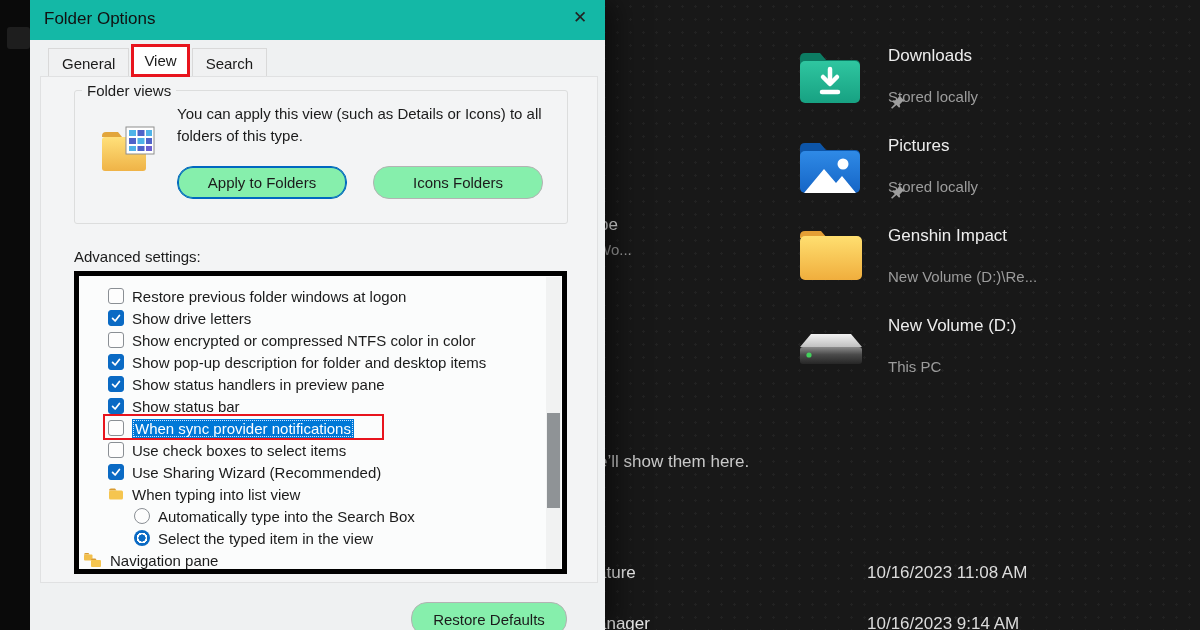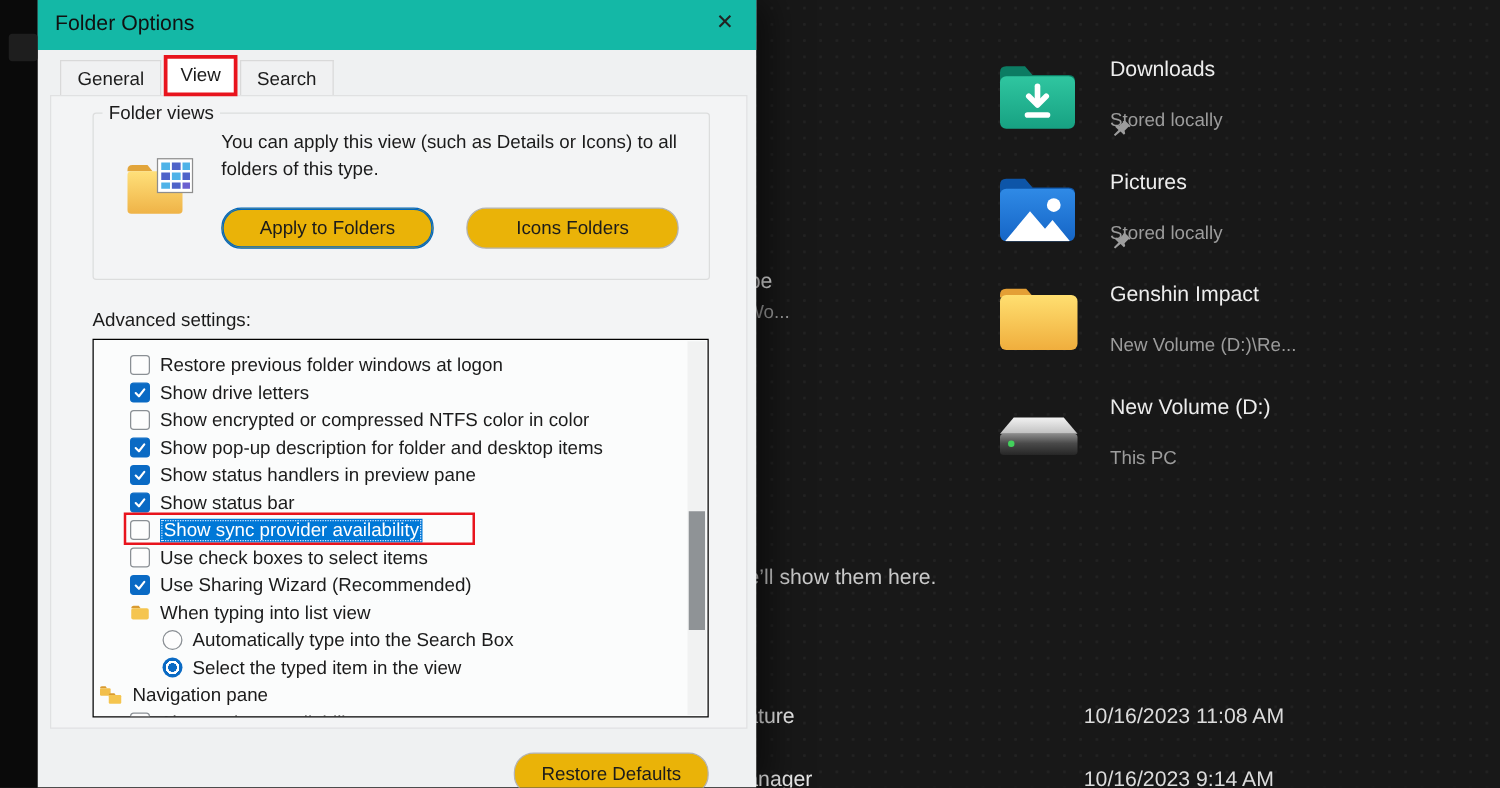--- a/index.html
+++ b/index.html
@@ -43,28 +43,28 @@
   .tab.active { height:33px; background:#ffffff; border:3px solid #e8141d; margin:0 2px; padding:0 10px; z-index:2; }
 
   .tab-panel { position:absolute; left:10px; top:76px; width:558px; height:507px;
     background:#f3f4f5; border:1px solid #e0e1e2; }
 
   .fieldset { position:absolute; left:44px; top:90px; width:494px; height:134px;
     border:1px solid #dcdddd; border-radius:3px; }
   .legend { position:absolute; left:52px; top:82px; background:#f3f4f5; padding:0 5px; font-size:15px; }
   .fv-icon { position:absolute; left:70px; top:124px; }
   .fv-desc { position:absolute; left:147px; top:103px; width:382px; font-size:15px; line-height:22px; }
-  .btn { position:absolute; height:33px; width:170px; background:#eab308; border:1px solid #b3b3b3;
+  .btn { position:absolute; height:33px; width:170px; background:#86efac; border:1px solid #b3b3b3;
     border-radius:16px; font-size:15px; display:flex; align-items:center; justify-content:center; cursor:pointer; }
   .btn-apply { left:147px; top:166px; border:1px solid #0067c0; box-shadow:0 0 0 1px #0067c0 inset; }
   .btn-reset { left:343px; top:166px; }
   .btn-restore { left:381px; top:602px; width:156px; height:34px; }
   .advanced-caption { position:absolute; left:44px; top:248px; font-size:15px; }
   .listbox { position:absolute; left:44px; top:271px; width:493px; height:303px;
-    background:#fbfcfc; border:1px solid #000000; overflow:hidden; }
+    background:#fbfcfc; border:5px solid #000000; overflow:hidden; }
   .adv-row { position:absolute; left:0; width:100%; height:22px; display:flex; align-items:center;
     font-size:15px; white-space:nowrap; }
   .adv-row .lab { margin-left:8px; }
   .adv-row .lab.sel { background:#0078d7; color:#fff; padding:1px 3px;
     outline:1px dotted #cfe4ff; outline-offset:-2px; }
   .cb { width:16px; height:16px; border:1px solid #8a8f94; border-radius:3px; background:#fdfdfd;
     flex:none; display:flex; align-items:center; justify-content:center; }
   .cb.checked { background:#0a6ac4; border-color:#0a6ac4; }
   .rb { width:16px; height:16px; border:1px solid #8a8f94; border-radius:50%; background:#fdfdfd; flex:none; }
   .rb.checked { border:none;
@@ -258,21 +258,21 @@
       <div class="adv-row" style="top: 119px; padding-left: 29px;">
         <span class="cb checked">
           <svg width="12" height="12" viewBox="0 0 14 14">
             <polyline points="3,7.5 6,10.5 11,4" fill="none" stroke="#fff" stroke-width="2" stroke-linecap="round" stroke-linejoin="round"></polyline>
           </svg>
         </span>
         <span class="lab">Show status bar</span>
       </div>
       <div class="adv-row" style="top: 141px; padding-left: 29px;">
         <span class="cb"></span>
-        <span class="lab sel">Show sync provider availability</span>
+        <span class="lab sel">When sync provider notifications</span>
         <div class="red-ring-row"></div>
       </div>
       <div class="adv-row" style="top: 163px; padding-left: 29px;">
         <span class="cb"></span>
         <span class="lab">Use check boxes to select items</span>
       </div>
       <div class="adv-row" style="top: 185px; padding-left: 29px;">
         <span class="cb checked">
           <svg width="12" height="12" viewBox="0 0 14 14">
             <polyline points="3,7.5 6,10.5 11,4" fill="none" stroke="#fff" stroke-width="2" stroke-linecap="round" stroke-linejoin="round"></polyline>

